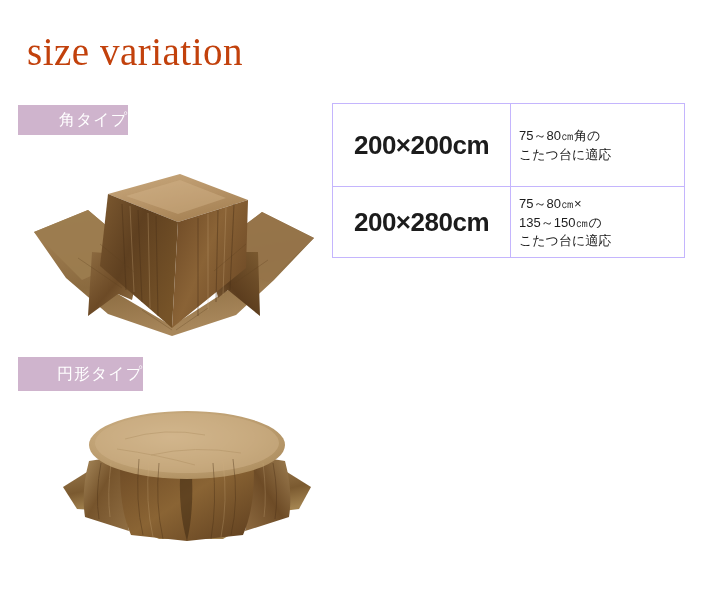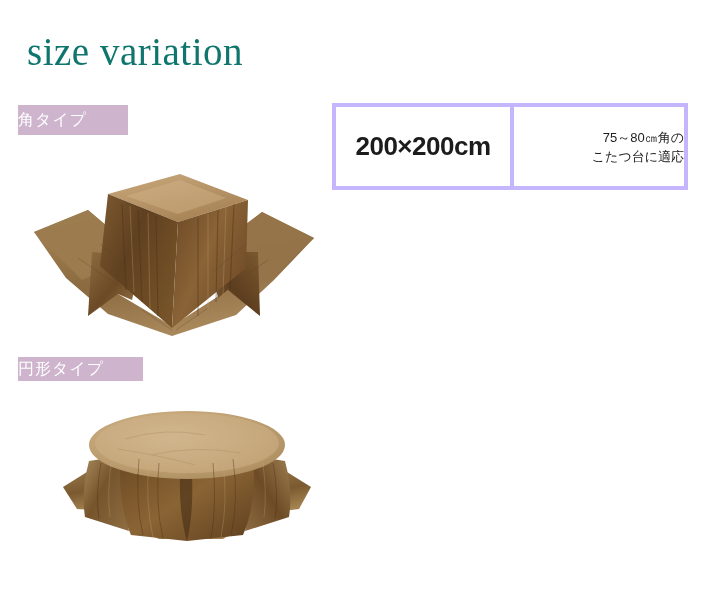--- a/index.html
+++ b/index.html
@@ -18,73 +18,73 @@
 
   
   .page-title {
     position: absolute;
     left: 27px;
     top: 32px;
     font-family: "Liberation Serif", "DejaVu Serif", serif;
     font-size: 39px;
     font-weight: 400;
     letter-spacing: 0.5px;
-    color: #0f766e;
+    color: #c2410c;
     line-height: 1;
     white-space: nowrap;
   }
 
   
   .tag {
     position: absolute;
     background: #cfb4cd;
     color: #ffffff;
     font-size: 16px;
     font-weight: 400;
     letter-spacing: 1px;
     display: flex;
     align-items: center;
-    justify-content: flex-start;
+    justify-content: flex-end;
     box-sizing: border-box;
     line-height: 1;
   }
   .tag-square {
     left: 18px;
     top: 105px;
     width: 110px;
     height: 30px;
   }
   .tag-round {
     left: 18px;
     top: 357px;
     width: 125px;
-    height: 24px;
+    height: 34px;
   }
 
   
   .size-table {
     position: absolute;
     border-collapse: collapse;
     table-layout: fixed;
     background: #fff;
   }
   .size-table td {
-    border: 4px solid #c4b5fd;
+    border: 1px solid #c4b5fd;
     box-sizing: border-box;
     padding: 0;
     vertical-align: middle;
   }
   .size-table td.c-size {
     width: 178px;
     text-align: center;
   }
   .size-table td.c-desc {
     width: 174px;
-    text-align: right;
-    padding-left: 28px;
+    text-align: left;
+    padding-left: 8px;
   }
   .size-text {
     font-size: 26px;
     font-weight: 700;
     letter-spacing: -0.5px;
     color: #1c1c1c;
     white-space: nowrap;
     font-family: "Liberation Sans", "DejaVu Sans", sans-serif;
   }
   .desc-text {
@@ -202,20 +202,30 @@
 </div>
 
 <table class="size-table" id="table-square">
   <tbody>
     <tr class="r1">
       <td class="c-size">
         <span class="size-text">200×200cm</span>
       </td>
       <td class="c-desc">
         <span class="desc-text">75～80㎝角の
+こたつ台に適応</span>
+      </td>
+    </tr>
+    <tr class="r3">
+      <td class="c-size">
+        <span class="size-text">200×280cm</span>
+      </td>
+      <td class="c-desc">
+        <span class="desc-text">75～80㎝×
+135～150㎝の
 こたつ台に適応</span>
       </td>
     </tr>
   </tbody>
 </table>
 
 <div class="tag tag-round">
   <span>円形タイプ</span>
 </div>
 

